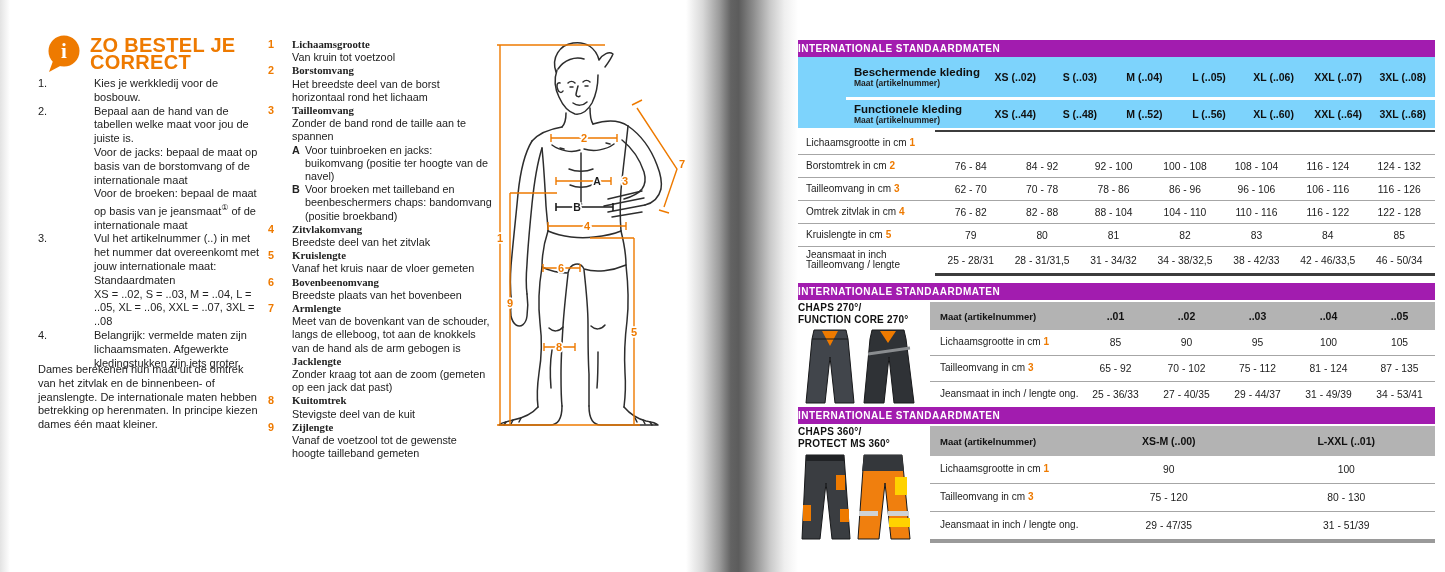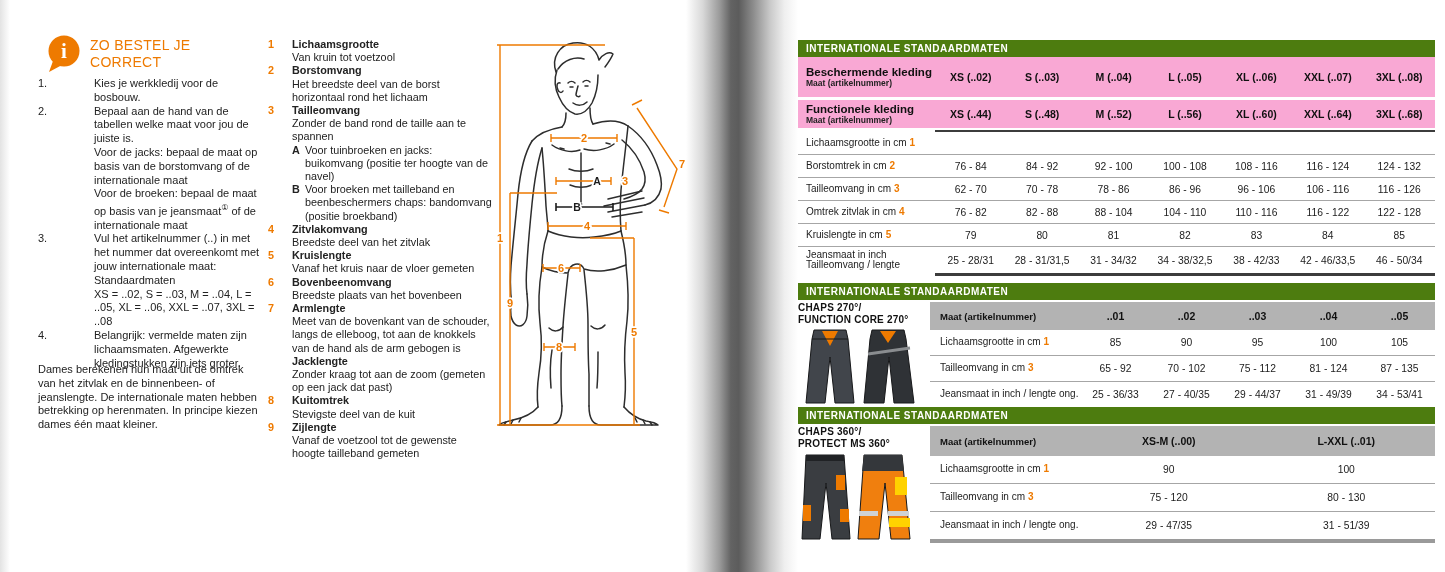--- a/index.html
+++ b/index.html
@@ -2,48 +2,48 @@
 <html><head>
 <meta charset="utf-8">
 <style>
   html,body{margin:0;padding:0;background:#fff;}
   .page{position:relative;width:1445px;height:572px;background:#fff;overflow:hidden;
         font-family:"Liberation Sans","DejaVu Sans",sans-serif;color:#222;}
   .abs{position:absolute;}
   
   .left-edge{left:0;top:0;width:10px;height:572px;background:linear-gradient(90deg,#e3e3e3,#fff);}
   .info-icon{left:46px;top:34px;}
-  .title{left:90px;top:37px;font-size:14px;font-weight:400;color:#ee7a00;line-height:17px;letter-spacing:.3px;}
+  .title{left:90px;top:37px;font-size:20px;font-weight:700;color:#ee7a00;line-height:17px;letter-spacing:.3px;}
   .steps{left:38px;top:77px;width:224px;font-size:11px;line-height:13.8px;}
   .step{display:flex;}
   .s-num{width:28px;flex:0 0 28px;}
   .s-body{flex:1;padding-left:28px;}
   .s-body p{margin:0;}
   .b{font-weight:400;}
   .dames{left:38px;top:363px;width:224px;font-size:11px;line-height:13.8px;}
   
   .defs{left:268px;top:38px;width:224px;font-size:10.8px;line-height:13.2px;}
   .def{display:flex;}
   .dnum{width:24px;flex:0 0 24px;color:#ee7a00;font-weight:700;}
-  .dterm{font-weight:700;}
+  .dterm{font-weight:700;font-family:Liberation Serif, serif;}
   .dsub{display:flex;}
   .dkey{width:13px;flex:0 0 13px;font-weight:700;}
   
   .gutter{left:686px;top:0;width:112px;height:572px;
     background:linear-gradient(90deg,#ffffff 0%,#d8d8d8 15%,#9a9a9a 30%,#636363 40%,#5c5c5c 47%,
                #8c8c8c 60%,#c9c9c9 75%,#efefef 88%,#ffffff 100%);}
   
   .figure{left:480px;top:16px;}
   .flabel{font:700 11px "Liberation Sans",sans-serif;fill:#ee7a00;paint-order:stroke;stroke:#fff;stroke-width:3.5px;}
   .blabel{font:700 10.5px "Liberation Sans",sans-serif;fill:#1c1c1c;paint-order:stroke;stroke:#fff;stroke-width:3.5px;}
   
   .tbl{left:798px;width:637px;}
-  .bar{height:17px;background:#4d7c0f;color:#fff;font-weight:700;font-size:10px;letter-spacing:.5px;
-       display:flex;align-items:center;padding-left:8px;box-sizing:border-box;}
-  .grey{background:#f9a8d4;}
+  .bar{height:17px;background:#a21caf;color:#fff;font-weight:700;font-size:10px;letter-spacing:.5px;
+       display:flex;align-items:center;box-sizing:border-box;}
+  .grey{background:#7dd3fc;padding-left:48px;}
   .h-row{display:flex;align-items:center;}
   .h-row.r1{height:40px;}
   .h-row.r2{height:28px;}
   .h-sep{height:3px;background:#fff;}
   .h-label{width:137px;flex:0 0 137px;padding-left:8px;box-sizing:border-box;}
   .h-main{font-size:11.5px;font-weight:700;color:#101010;line-height:12.5px;}
   .h-sub{font-size:8.5px;font-weight:700;color:#222;}
   .cells{flex:1;display:flex;}
   .cells>div{flex:1;text-align:center;}
   .hcols>div{font-size:10.5px;font-weight:700;color:#101010;}
@@ -304,21 +304,21 @@
     <div class="d-row">
       <div class="d-label"><span>Lichaamsgrootte in cm</span><span class="ref">1</span></div>
     </div>
     <div class="d-row">
       <div class="d-label"><span>Borstomtrek in cm</span><span class="ref">2</span></div>
       <div class="cells dvals">
           <div>76 - 84</div>
           <div>84 - 92</div>
           <div>92 - 100</div>
           <div>100 - 108</div>
-          <div>108 - 116</div>
+          <div>108 - 104</div>
           <div>116 - 124</div>
           <div>124 - 132</div>
         </div>
     </div>
     <div class="d-row">
       <div class="d-label"><span>Tailleomvang in cm</span><span class="ref">3</span></div>
       <div class="cells dvals">
           <div>62 - 70</div>
           <div>70 - 78</div>
           <div>78 - 86</div>

